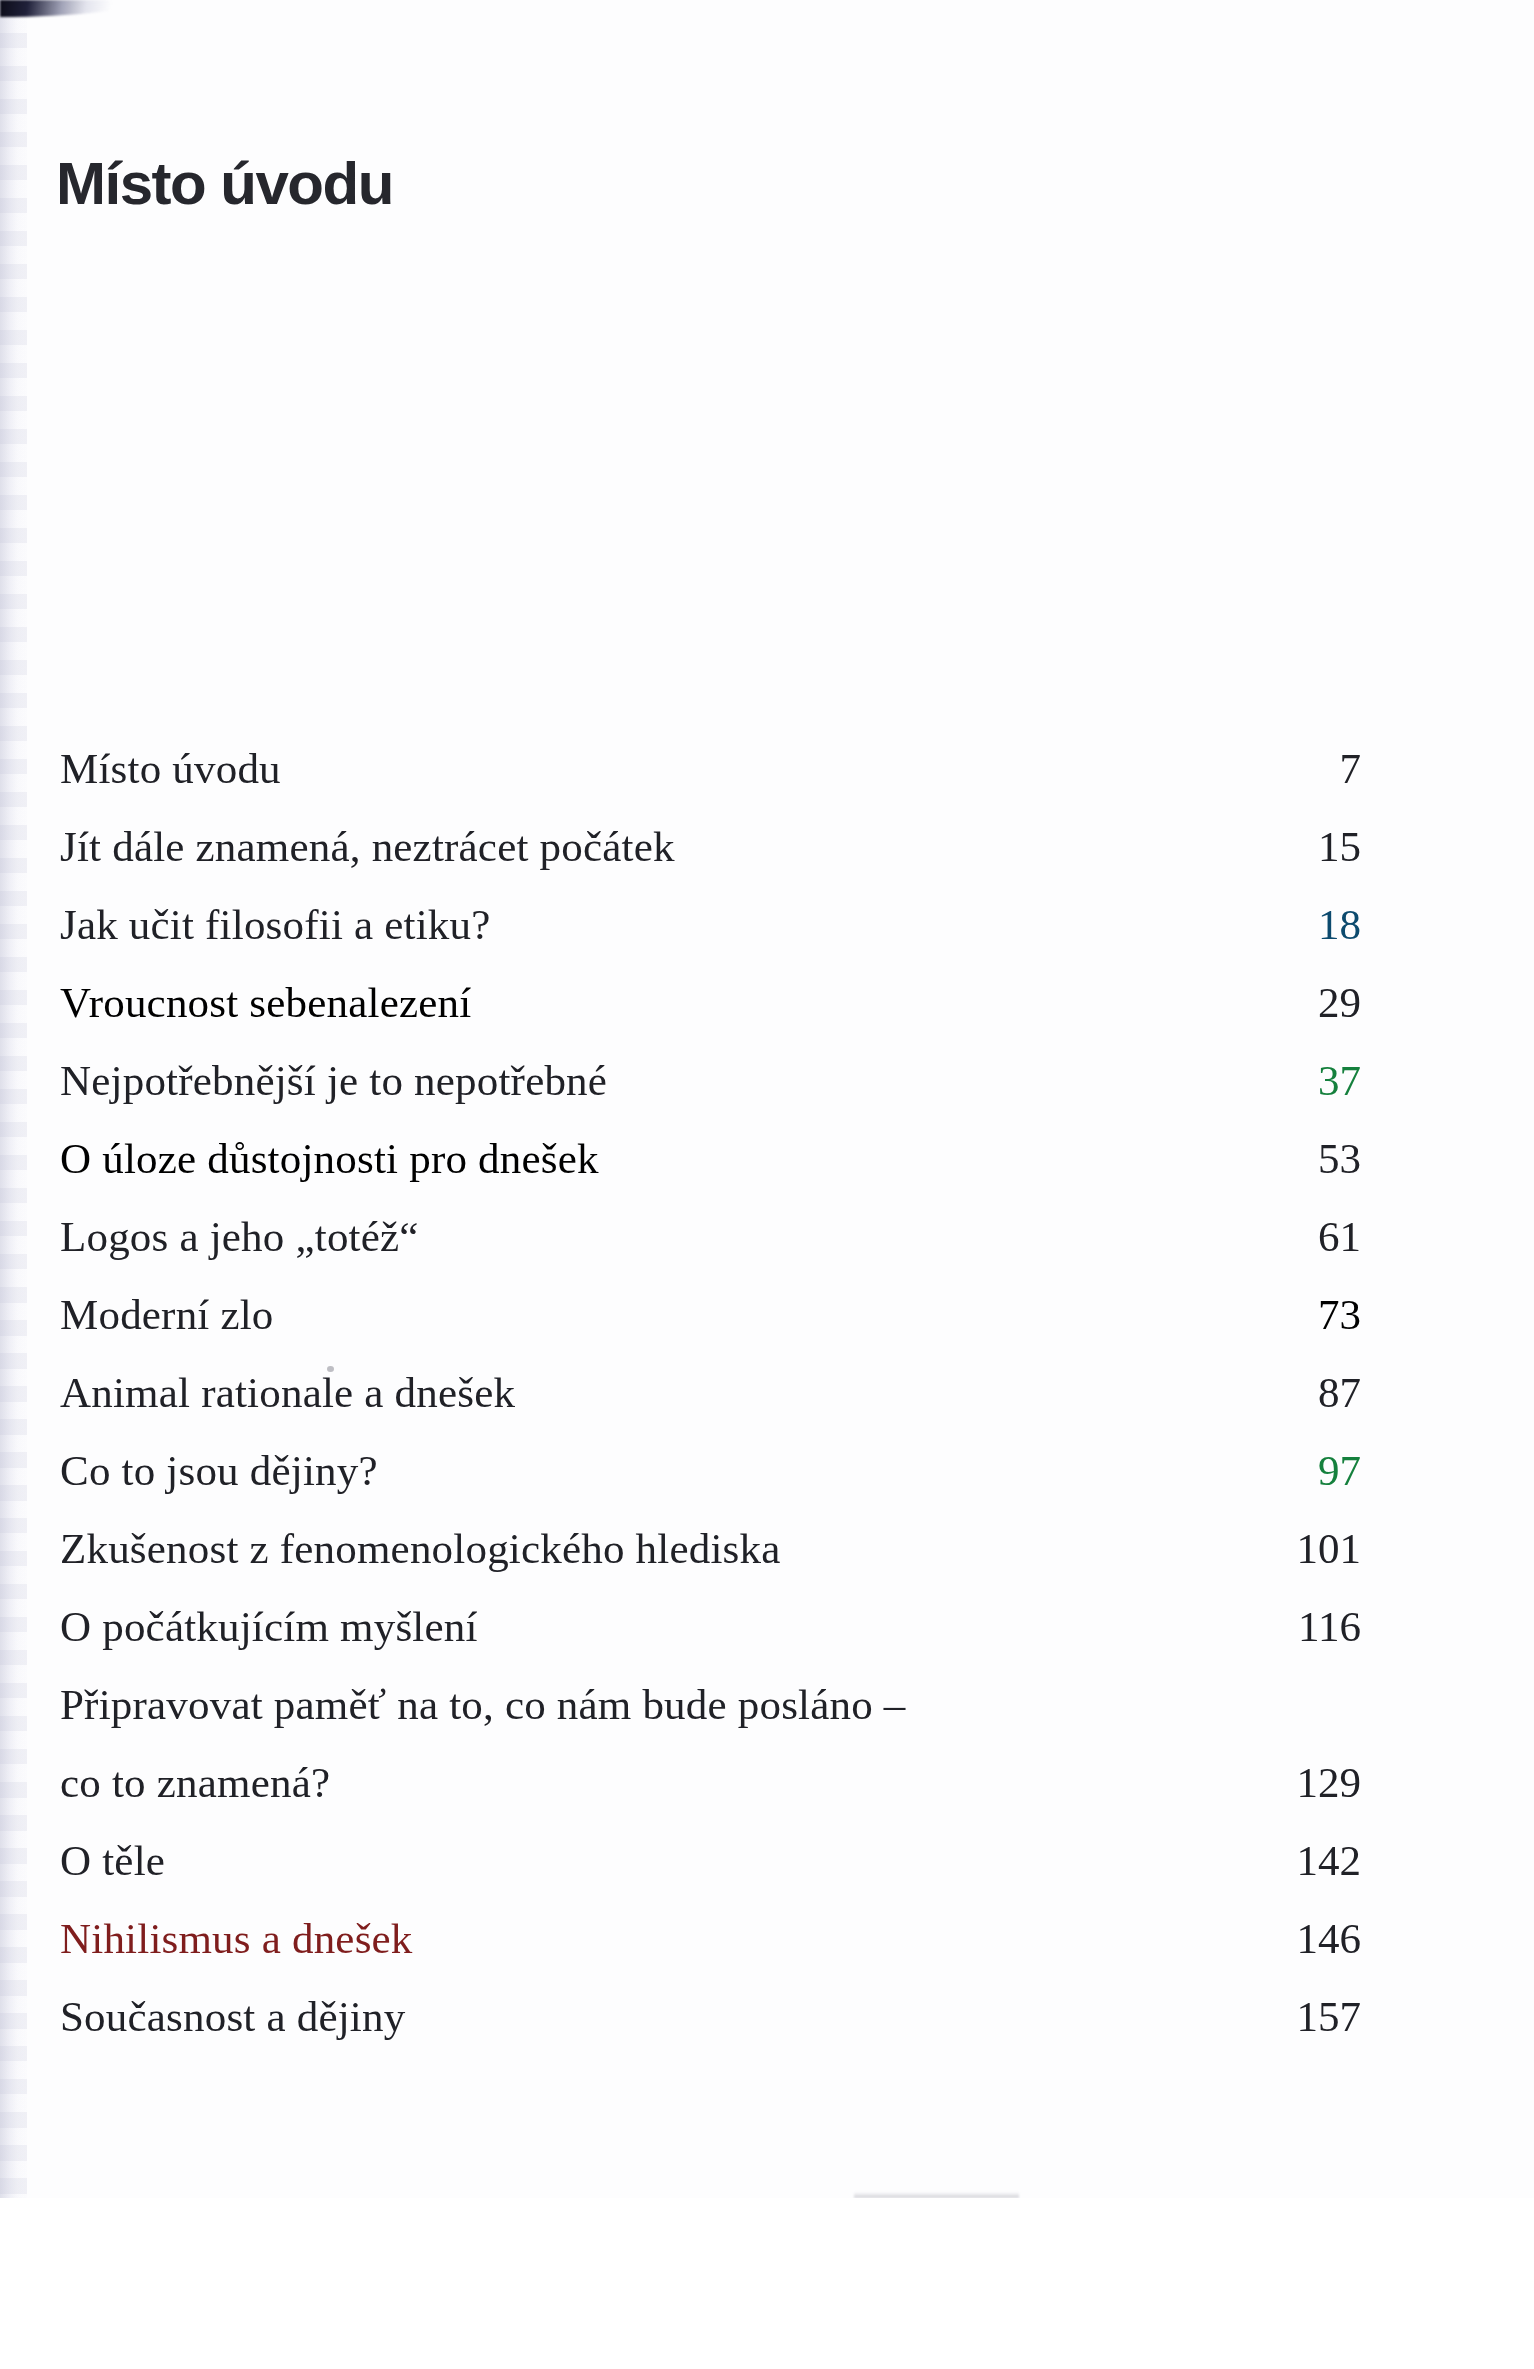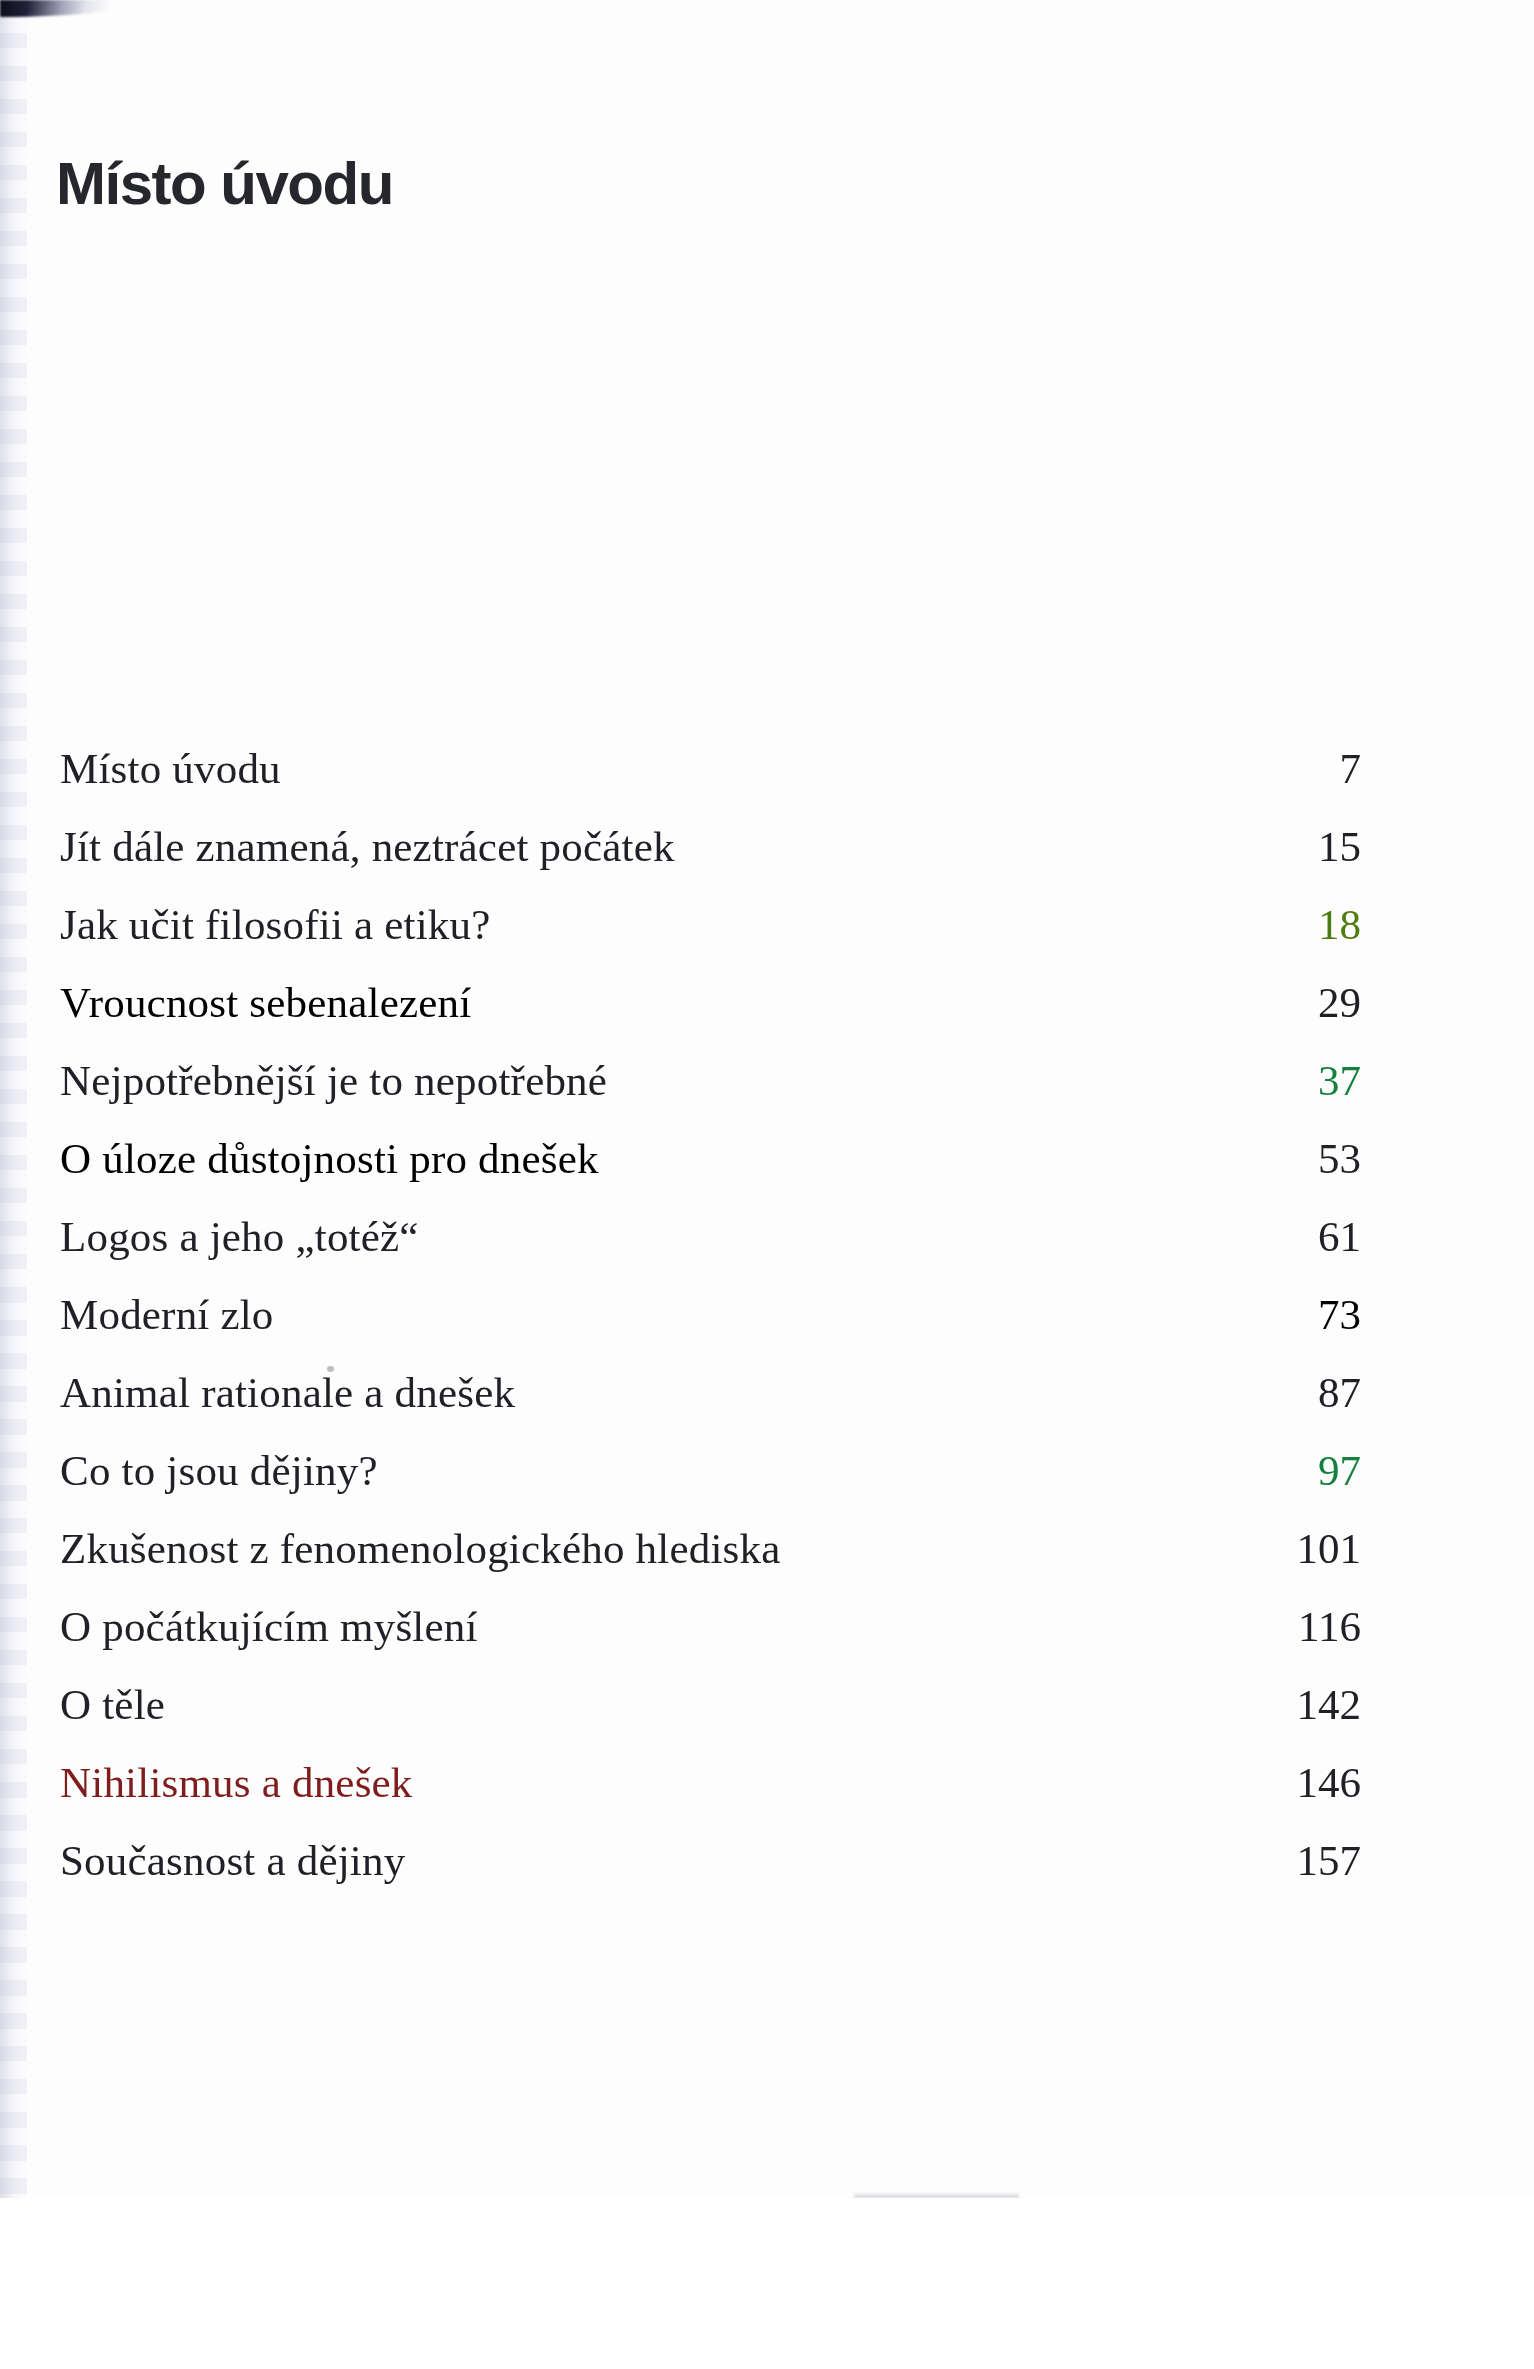--- a/index.html
+++ b/index.html
@@ -129,21 +129,21 @@
     <div class="toc-title" style="color: rgb(32, 33, 39);">
           <span class="toc-line">Jít dále znamená, neztrácet počátek</span>
         </div>
     <div class="toc-page" style="color: rgb(32, 33, 39);">15</div>
   </div>
 
   <div class="toc-row">
     <div class="toc-title" style="color: rgb(32, 33, 39);">
           <span class="toc-line">Jak učit filosofii a etiku?</span>
         </div>
-    <div class="toc-page" style="color: #4d7c0f;">18</div>
+    <div class="toc-page" style="color: #0c4a6e;">18</div>
   </div>
 
   <div class="toc-row">
     <div class="toc-title" style="color: #000000;">
           <span class="toc-line">Vroucnost sebenalezení</span>
         </div>
     <div class="toc-page" style="color: rgb(32, 33, 39);">29</div>
   </div>
 
   <div class="toc-row">
@@ -195,20 +195,27 @@
     <div class="toc-page" style="color: rgb(32, 33, 39);">101</div>
   </div>
 
   <div class="toc-row">
     <div class="toc-title" style="color: rgb(32, 33, 39);">
           <span class="toc-line">O počátkujícím myšlení</span>
         </div>
     <div class="toc-page" style="color: rgb(32, 33, 39);">116</div>
   </div>
 
+  <div class="toc-row">
+    <div class="toc-title" style="color: rgb(32, 33, 39);">
+          <span class="toc-line">Připravovat paměť na to, co nám bude posláno –</span>
+          <span class="toc-line">co to znamená?</span>
+        </div>
+    <div class="toc-page" style="color: rgb(32, 33, 39);">129</div>
+  </div>
 
   <div class="toc-row">
     <div class="toc-title" style="color: rgb(32, 33, 39);">
           <span class="toc-line">O těle</span>
         </div>
     <div class="toc-page" style="color: rgb(32, 33, 39);">142</div>
   </div>
 
   <div class="toc-row">
     <div class="toc-title" style="color: #7f1d1d;">

